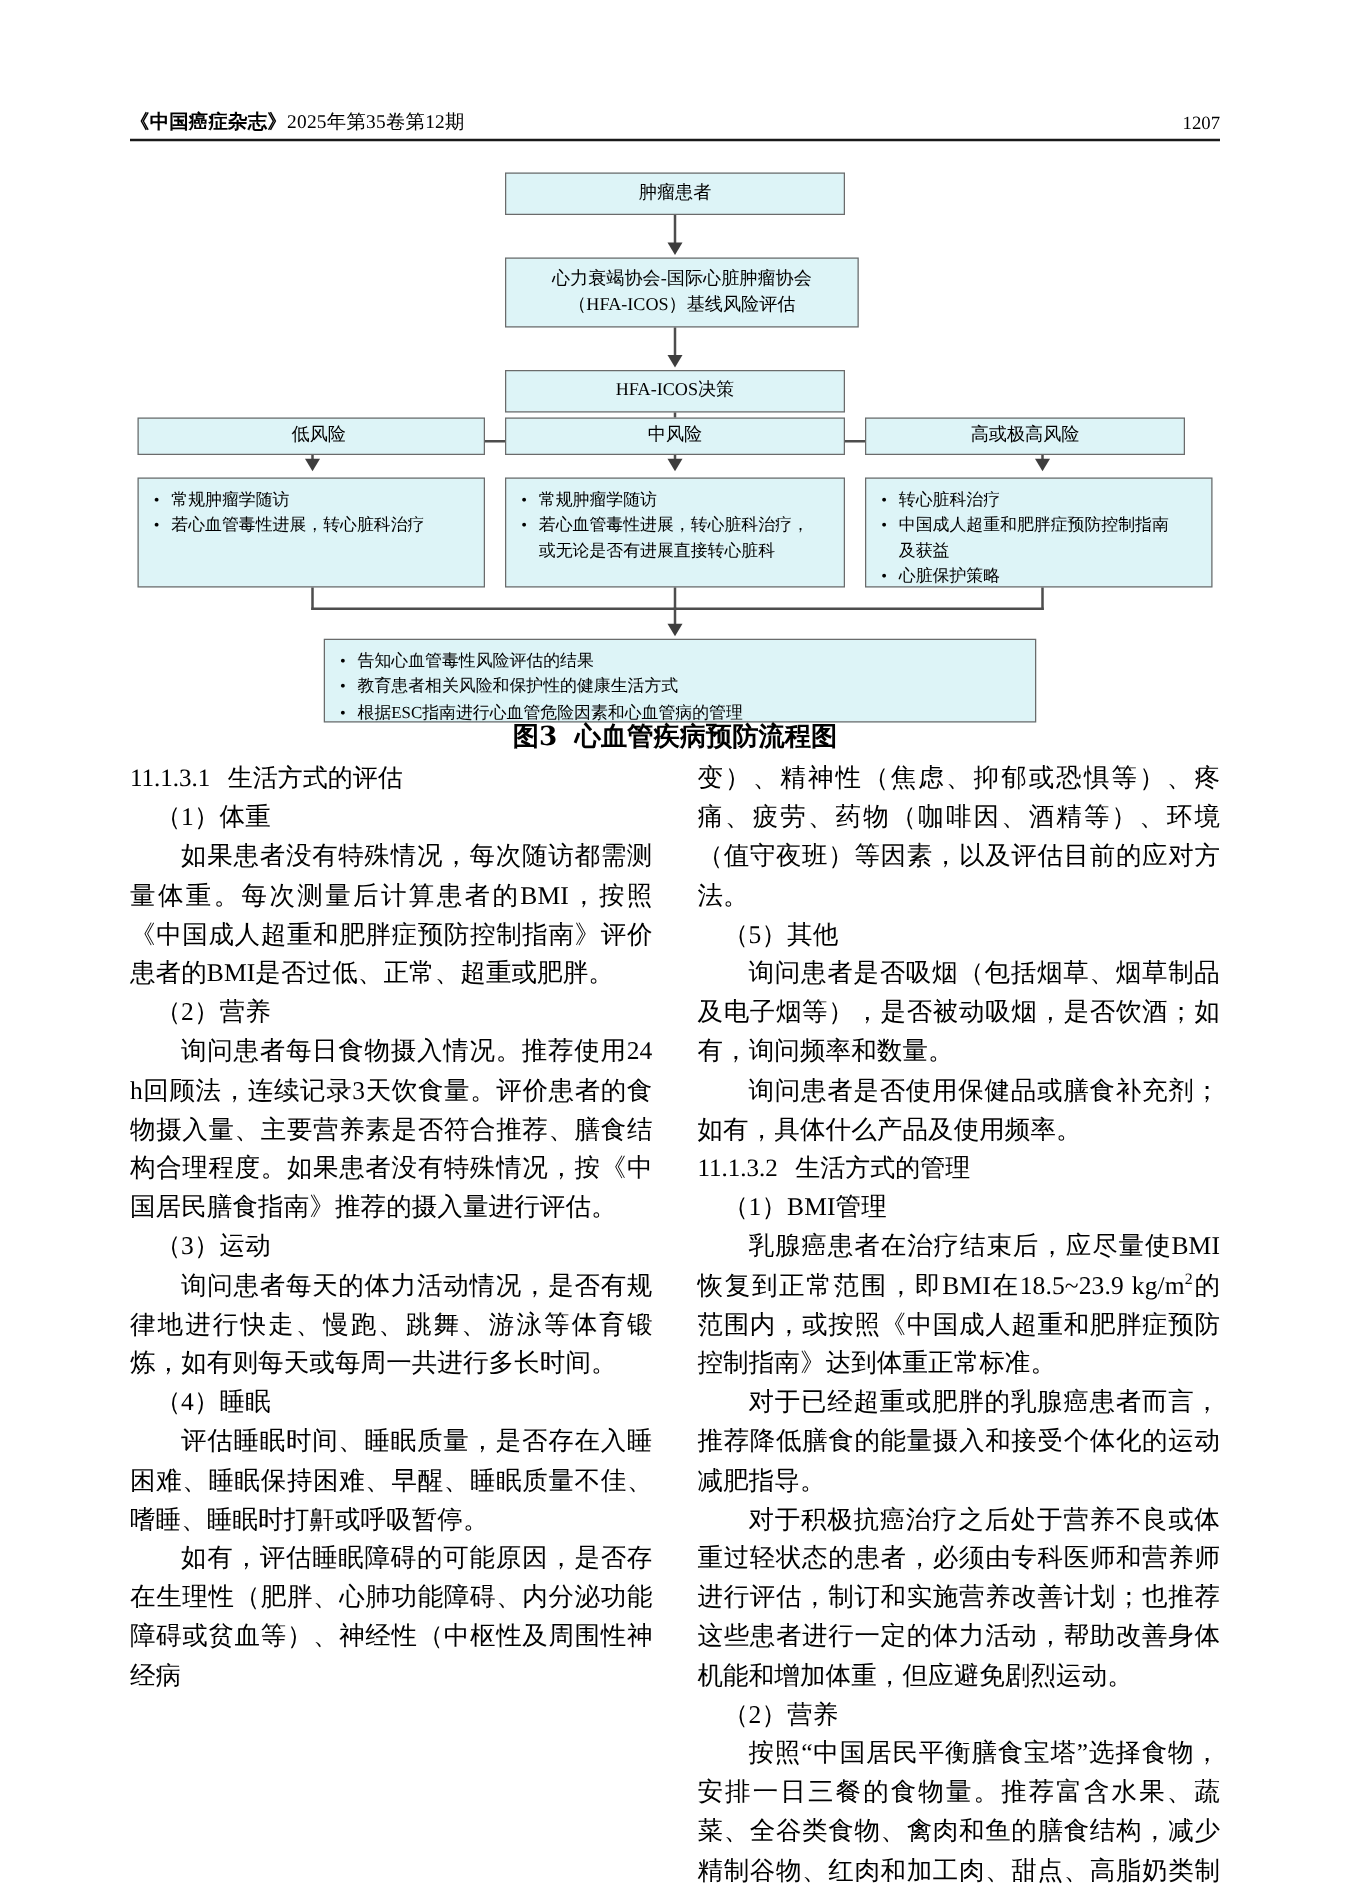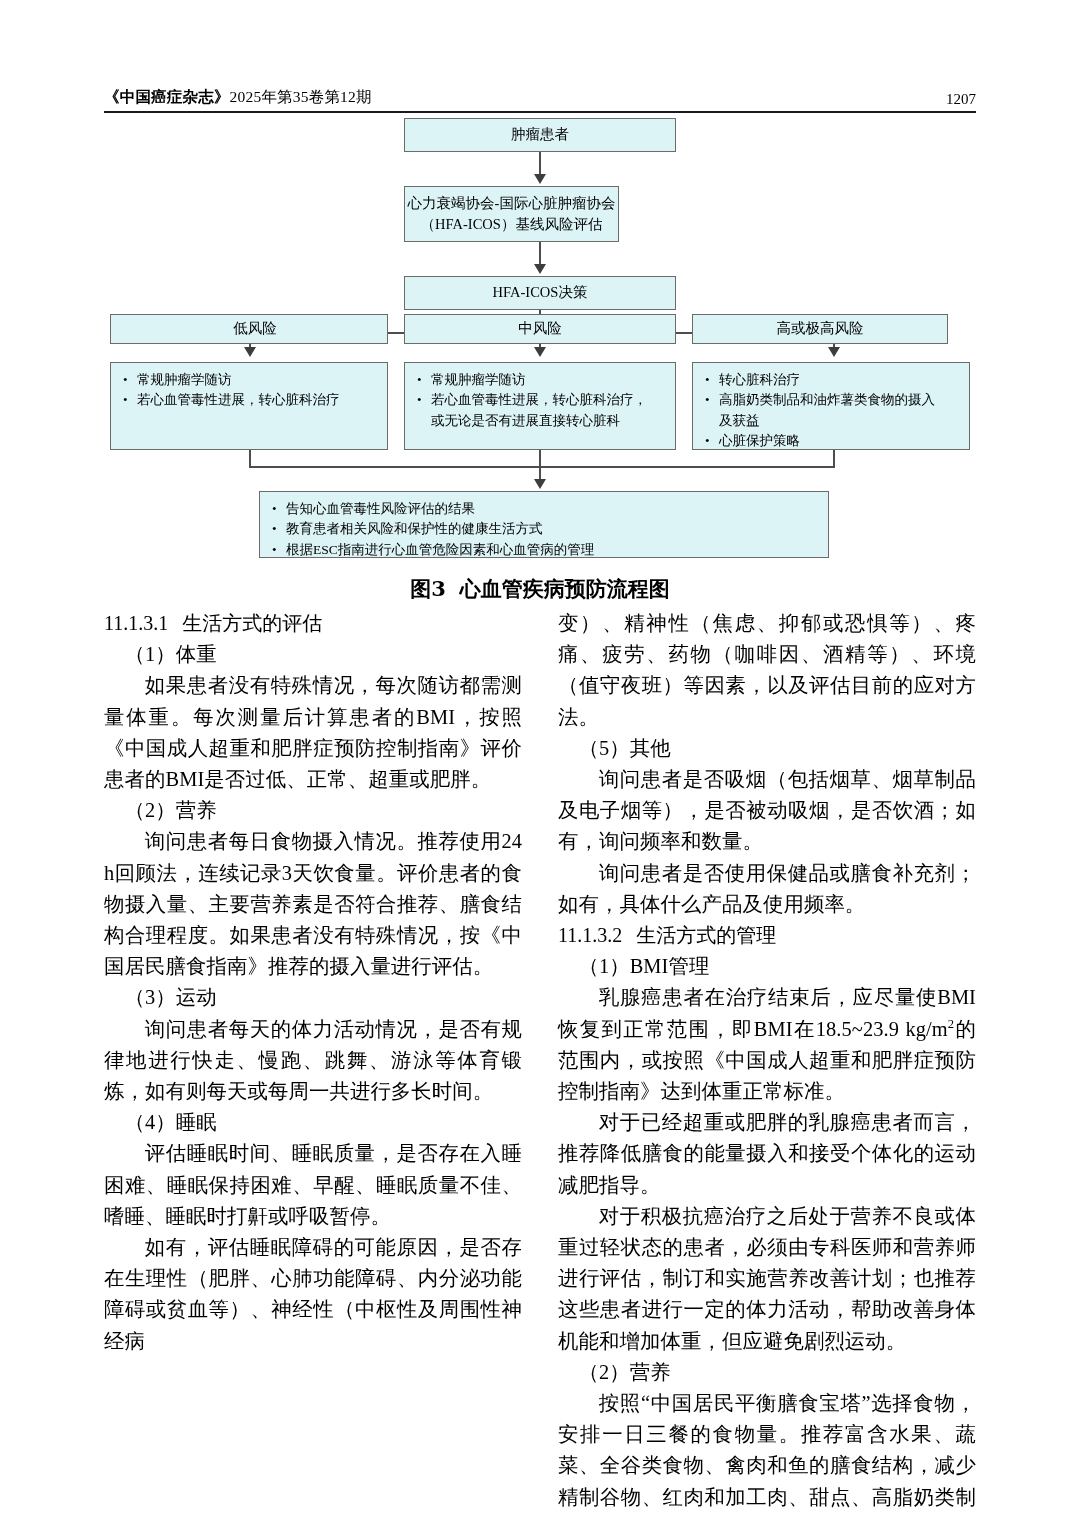--- a/index.html
+++ b/index.html
@@ -40,21 +40,21 @@
   }
   .header-page {
     font-size: 15px;
     font-family: "Liberation Serif", serif;
   }
 
   
   .flowchart {
     position: absolute;
     left: 104px;
-    top: 118px;
+    top: 138px;
     width: 872px;
     height: 440px;
   }
   .fc-box {
     position: absolute;
     box-sizing: border-box;
     background: #ddf4f7;
     border: 1.5px solid #6b6b6b;
     display: flex;
     flex-direction: column;
@@ -172,21 +172,21 @@
 </div>
 
 <div class="flowchart">
 
   <div class="fc-box center" style="left:300px; top:0px; width:272px; height:34px;">
     <span class="fc-line">肿瘤患者</span>
   </div>
   <div class="conn conn-v" style="left:435px; top:34px; height:25px;"></div>
   <div class="arrow-down" style="left:430px; top:56px;"></div>
 
-  <div class="fc-box center" style="left:300px; top:68px; width:215px; height:56px;">
+  <div class="fc-box center" style="left:300px; top:68px; width:283px; height:56px;">
     <span class="fc-line">心力衰竭协会-国际心脏肿瘤协会</span>
     <span class="fc-line">（HFA-ICOS）基线风险评估</span>
   </div>
   <div class="conn conn-v" style="left:435px; top:124px; height:25px;"></div>
   <div class="arrow-down" style="left:430px; top:146px;"></div>
 
   <div class="fc-box center" style="left:300px; top:158px; width:272px; height:34px;">
     <span class="fc-line">HFA-ICOS决策</span>
   </div>
 
@@ -235,21 +235,21 @@
     </div>
   </div>
 
   <div class="fc-box bulleted" style="left:588px; top:244px; width:278px; height:88px;">
     <div class="bullet-row">
       <span class="bullet-dot">•</span>
       <span class="bullet-text">转心脏科治疗</span>
     </div>
     <div class="bullet-row">
       <span class="bullet-dot">•</span>
-      <span class="bullet-text">高脂奶类制品和油炸薯类食物的摄入</span>
+      <span class="bullet-text">中国成人超重和肥胖症预防控制指南</span>
     </div>
     <div class="bullet-row">
       <span class="bullet-dot"></span>
       <span class="bullet-text">及获益</span>
     </div>
     <div class="bullet-row">
       <span class="bullet-dot">•</span>
       <span class="bullet-text">心脏保护策略</span>
     </div>
   </div>

